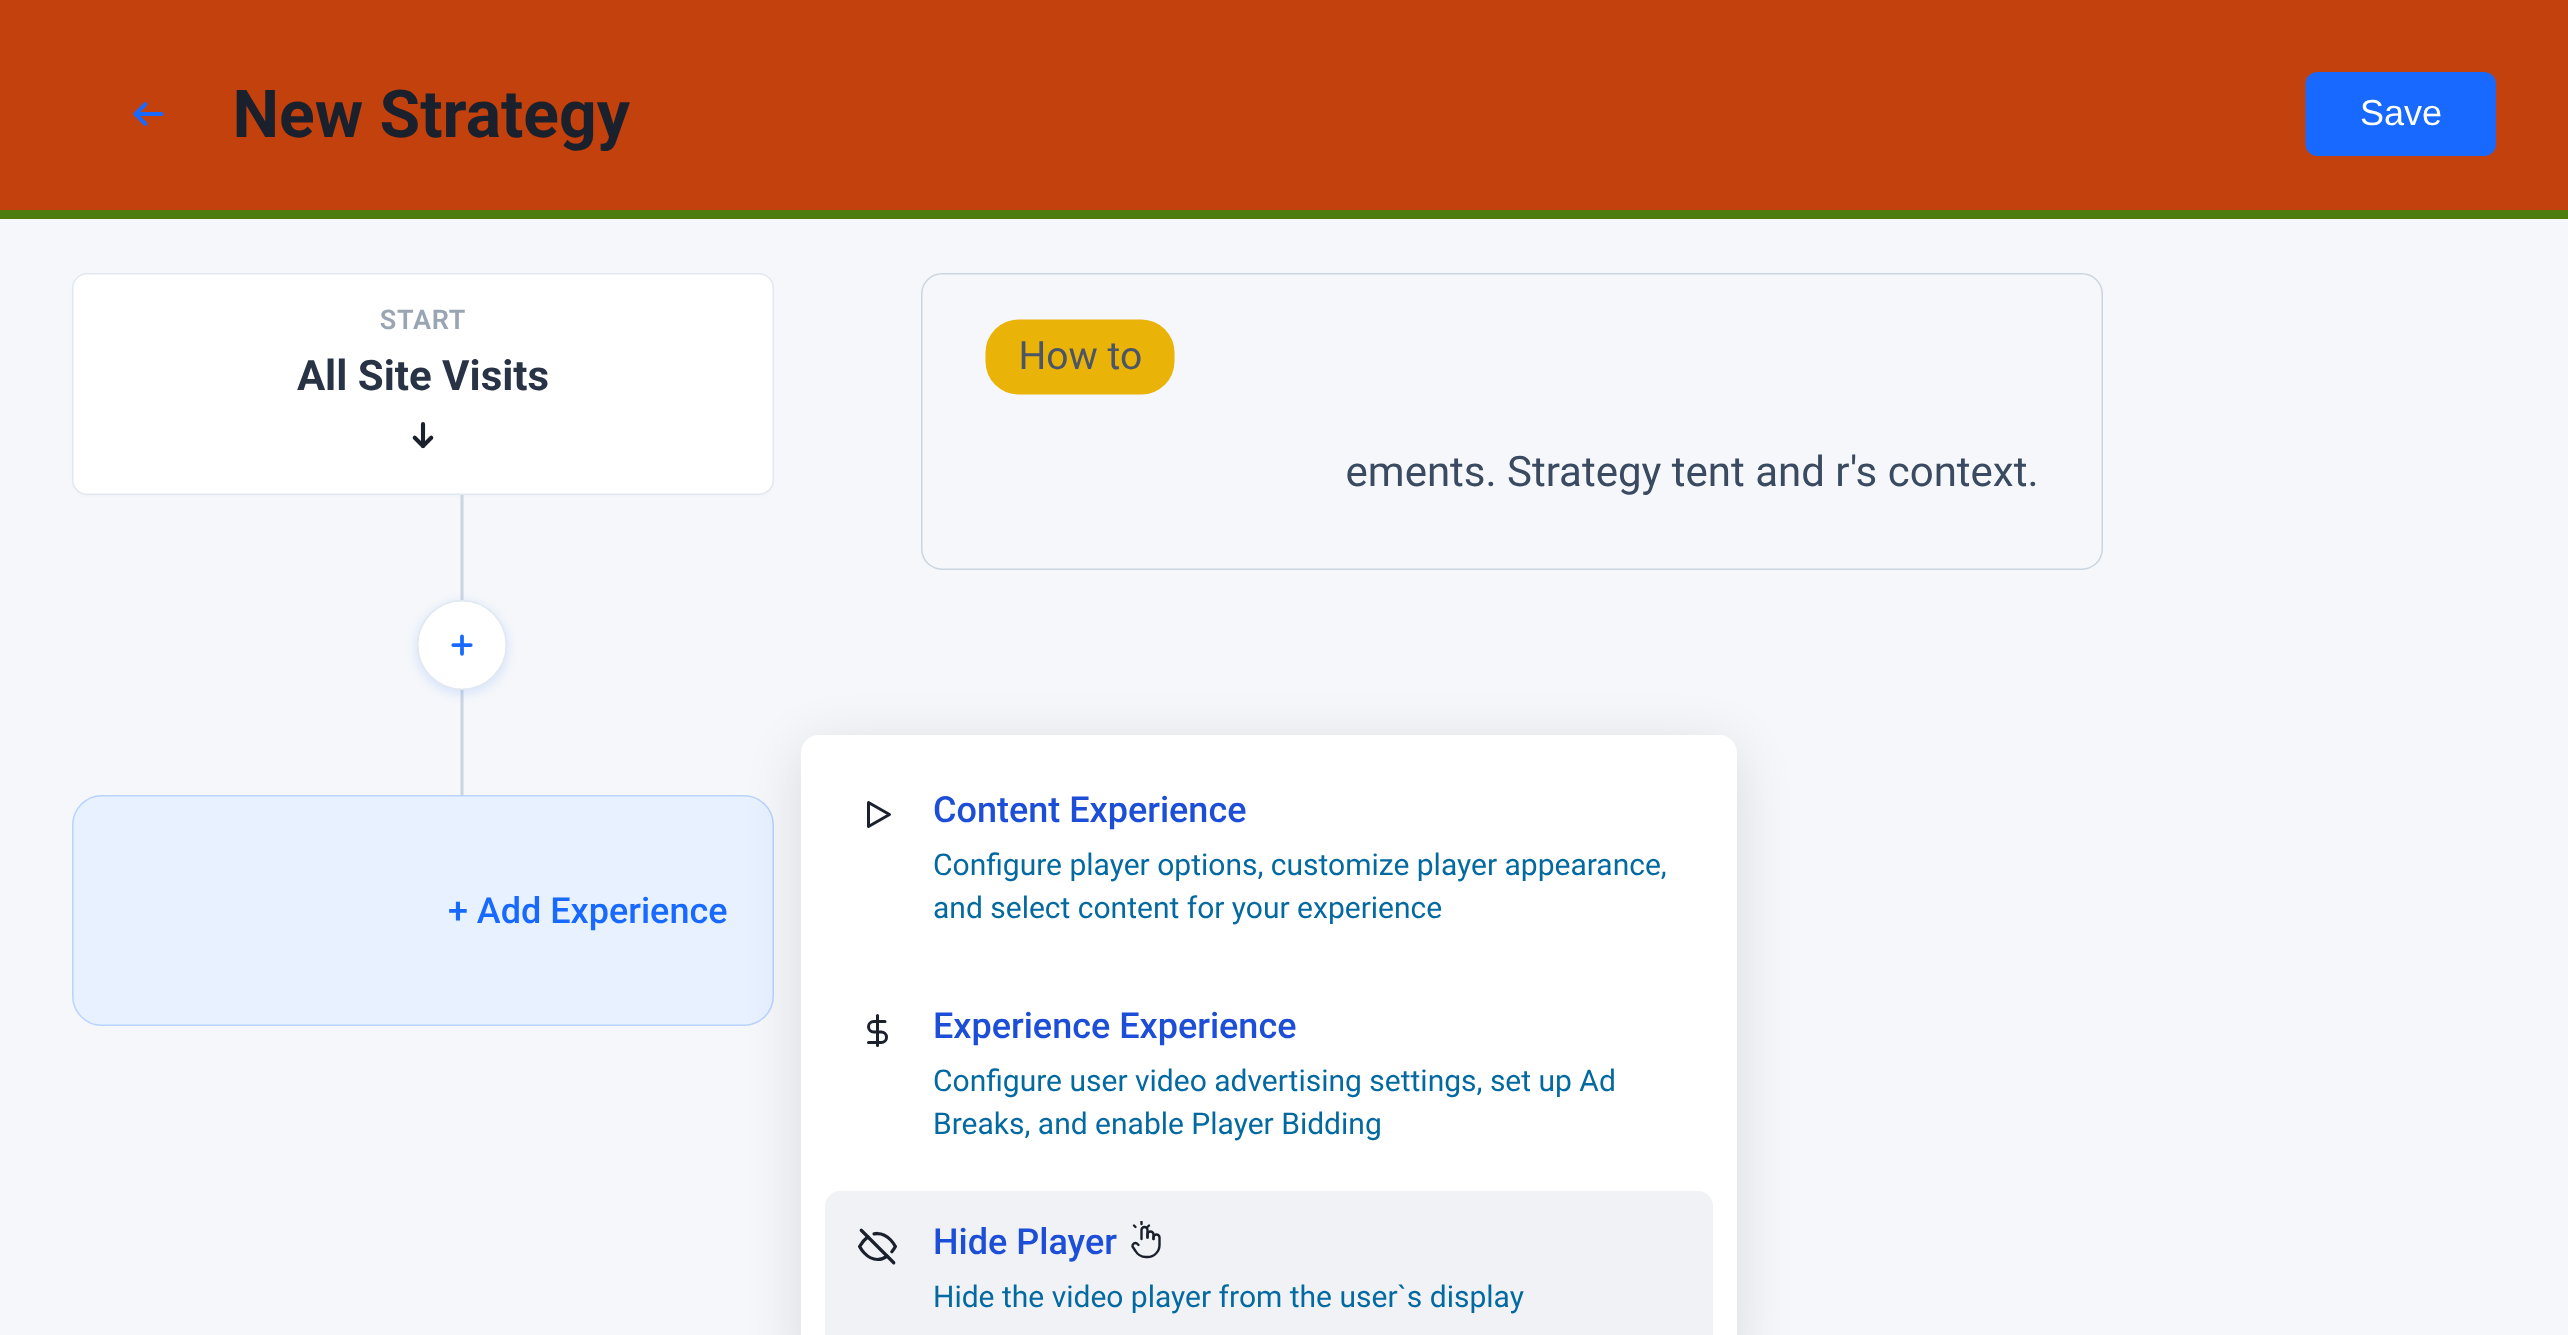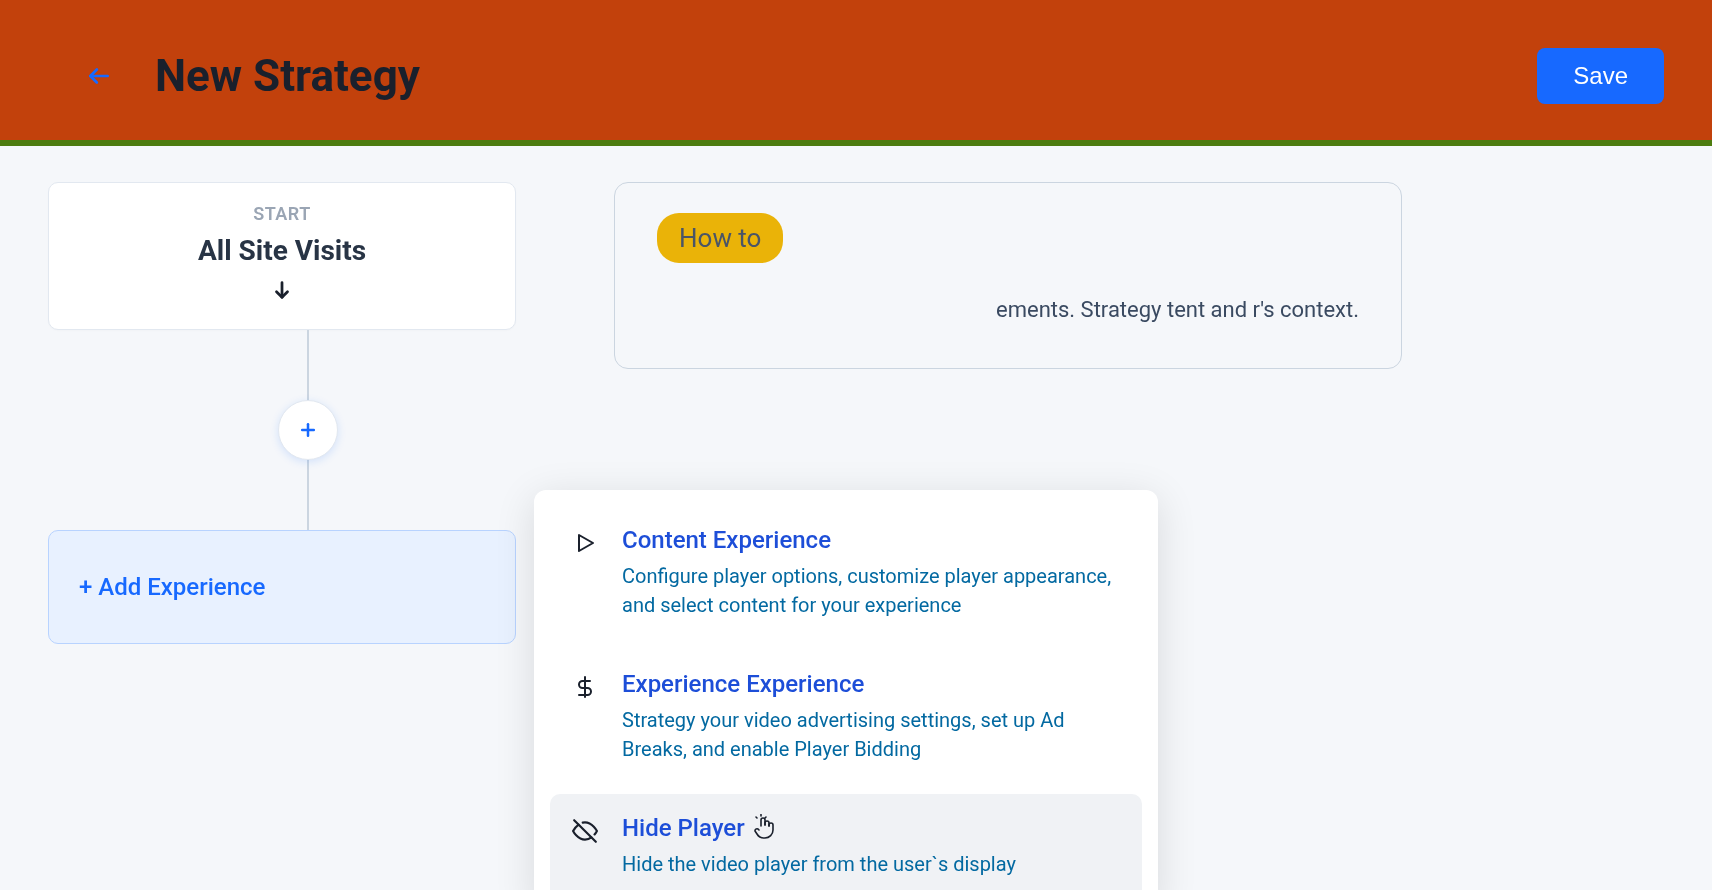--- a/index.html
+++ b/index.html
@@ -106,23 +106,23 @@
       box-shadow: 0 2px 8px rgba(23,105,255,0.15);
       cursor: pointer;
     }
     .plus-button svg {
       width: 20px;
       height: 20px;
     }
     .add-experience-box {
       background: #e8f1ff;
       border: 1px solid #b8d3ff;
-      border-radius: 10px;
-      padding: 42px 30px;
-      text-align: left;
+      border-radius: 20px;
+      padding: 62px 30px;
+      text-align: right;
       width: 468px;
       color: #1769ff;
       font-size: 24px;
       font-weight: 500;
       cursor: pointer;
     }
     .howto-panel {
       position: absolute;
       left: 614px;
       top: 36px;
@@ -141,21 +141,21 @@
       border-radius: 22px;
       margin-bottom: 28px;
     }
     .howto-title {
       font-size: 30px;
       font-weight: 700;
       color: #1a202c;
       margin-bottom: 22px;
     }
     .howto-body {
-      font-size: 22px;
+      font-size: 28px;
       line-height: 1.7;
       color: #3a4a61;
     }
     .dropdown {
       position: absolute;
       left: 534px;
       top: 344px;
       width: 624px;
       background: #fff;
       border-radius: 12px;
@@ -264,21 +264,21 @@
 
     <div class="dropdown-item">
       <div class="dropdown-item-icon">
         <svg width="24" height="24" viewBox="0 0 24 24" fill="none" stroke="#1a202c" stroke-width="2" stroke-linecap="round" stroke-linejoin="round">
           <line x1="12" y1="2" x2="12" y2="22"></line>
           <path d="M17 6H9.5a3.5 3.5 0 0 0 0 7h5a3.5 3.5 0 0 1 0 7H6"></path>
         </svg>
       </div>
       <div class="dropdown-item-text">
         <div class="dropdown-item-title">Experience Experience</div>
-        <div class="dropdown-item-desc">Strategy your video advertising settings, set up Ad Breaks, and enable Player Bidding</div>
+        <div class="dropdown-item-desc">Configure user video advertising settings, set up Ad Breaks, and enable Player Bidding</div>
       </div>
     </div>
 
     <div class="dropdown-item highlighted">
       <div class="dropdown-item-icon">
         <svg width="26" height="26" viewBox="0 0 24 24" fill="none" stroke="#1a202c" stroke-width="2" stroke-linecap="round" stroke-linejoin="round">
           <path d="M17.94 17.94A10.07 10.07 0 0 1 12 20c-7 0-11-8-11-8a18.45 18.45 0 0 1 5.06-5.94"></path>
           <path d="M9.9 4.24A9.12 9.12 0 0 1 12 4c7 0 11 8 11 8a18.5 18.5 0 0 1-2.16 3.19"></path>
           <line x1="2" y1="2" x2="22" y2="22"></line>
         </svg>

